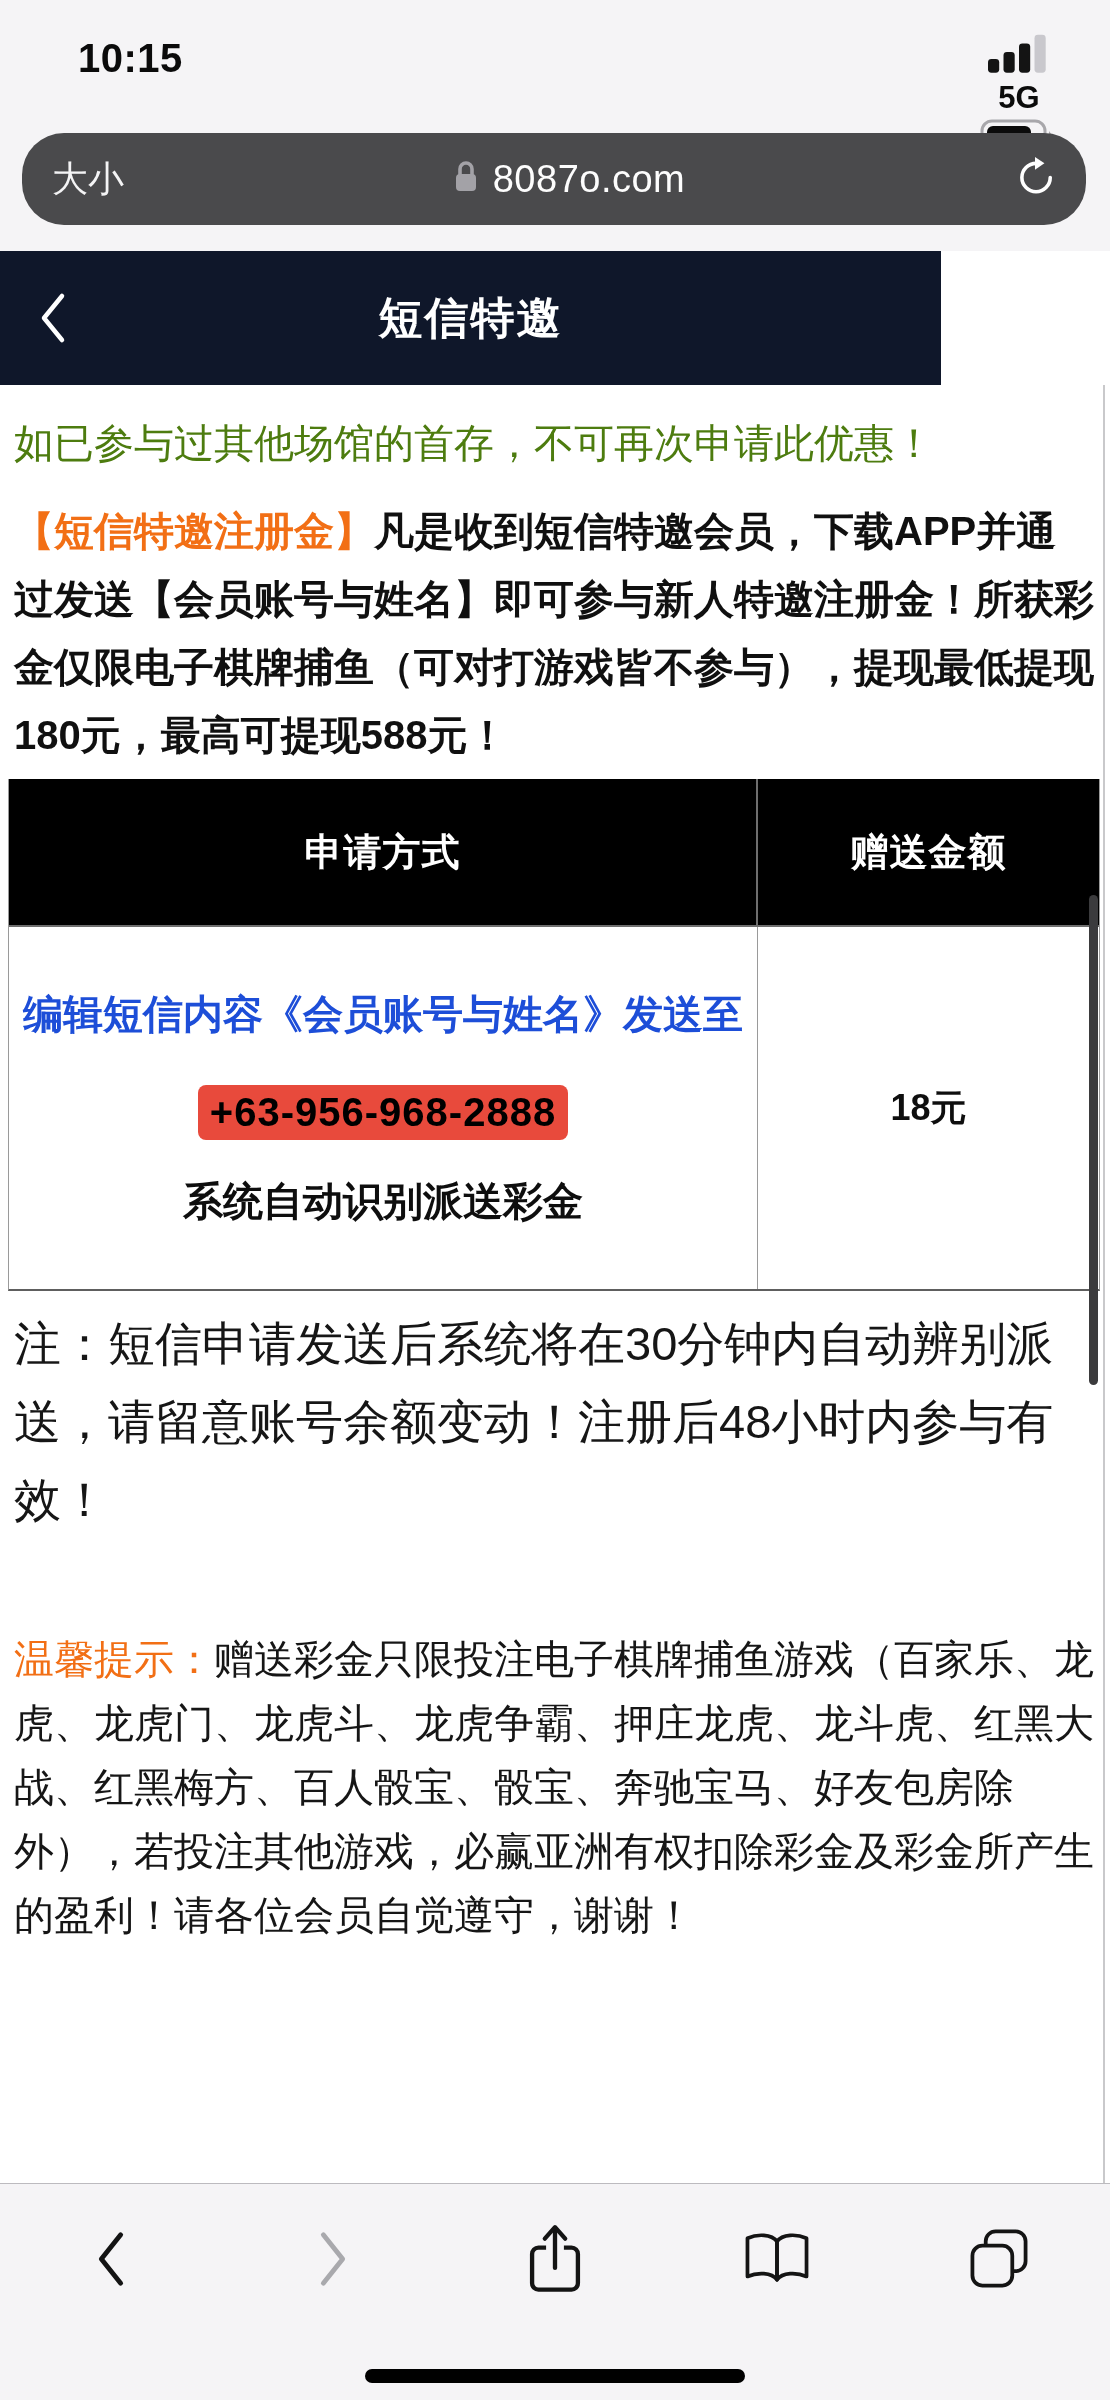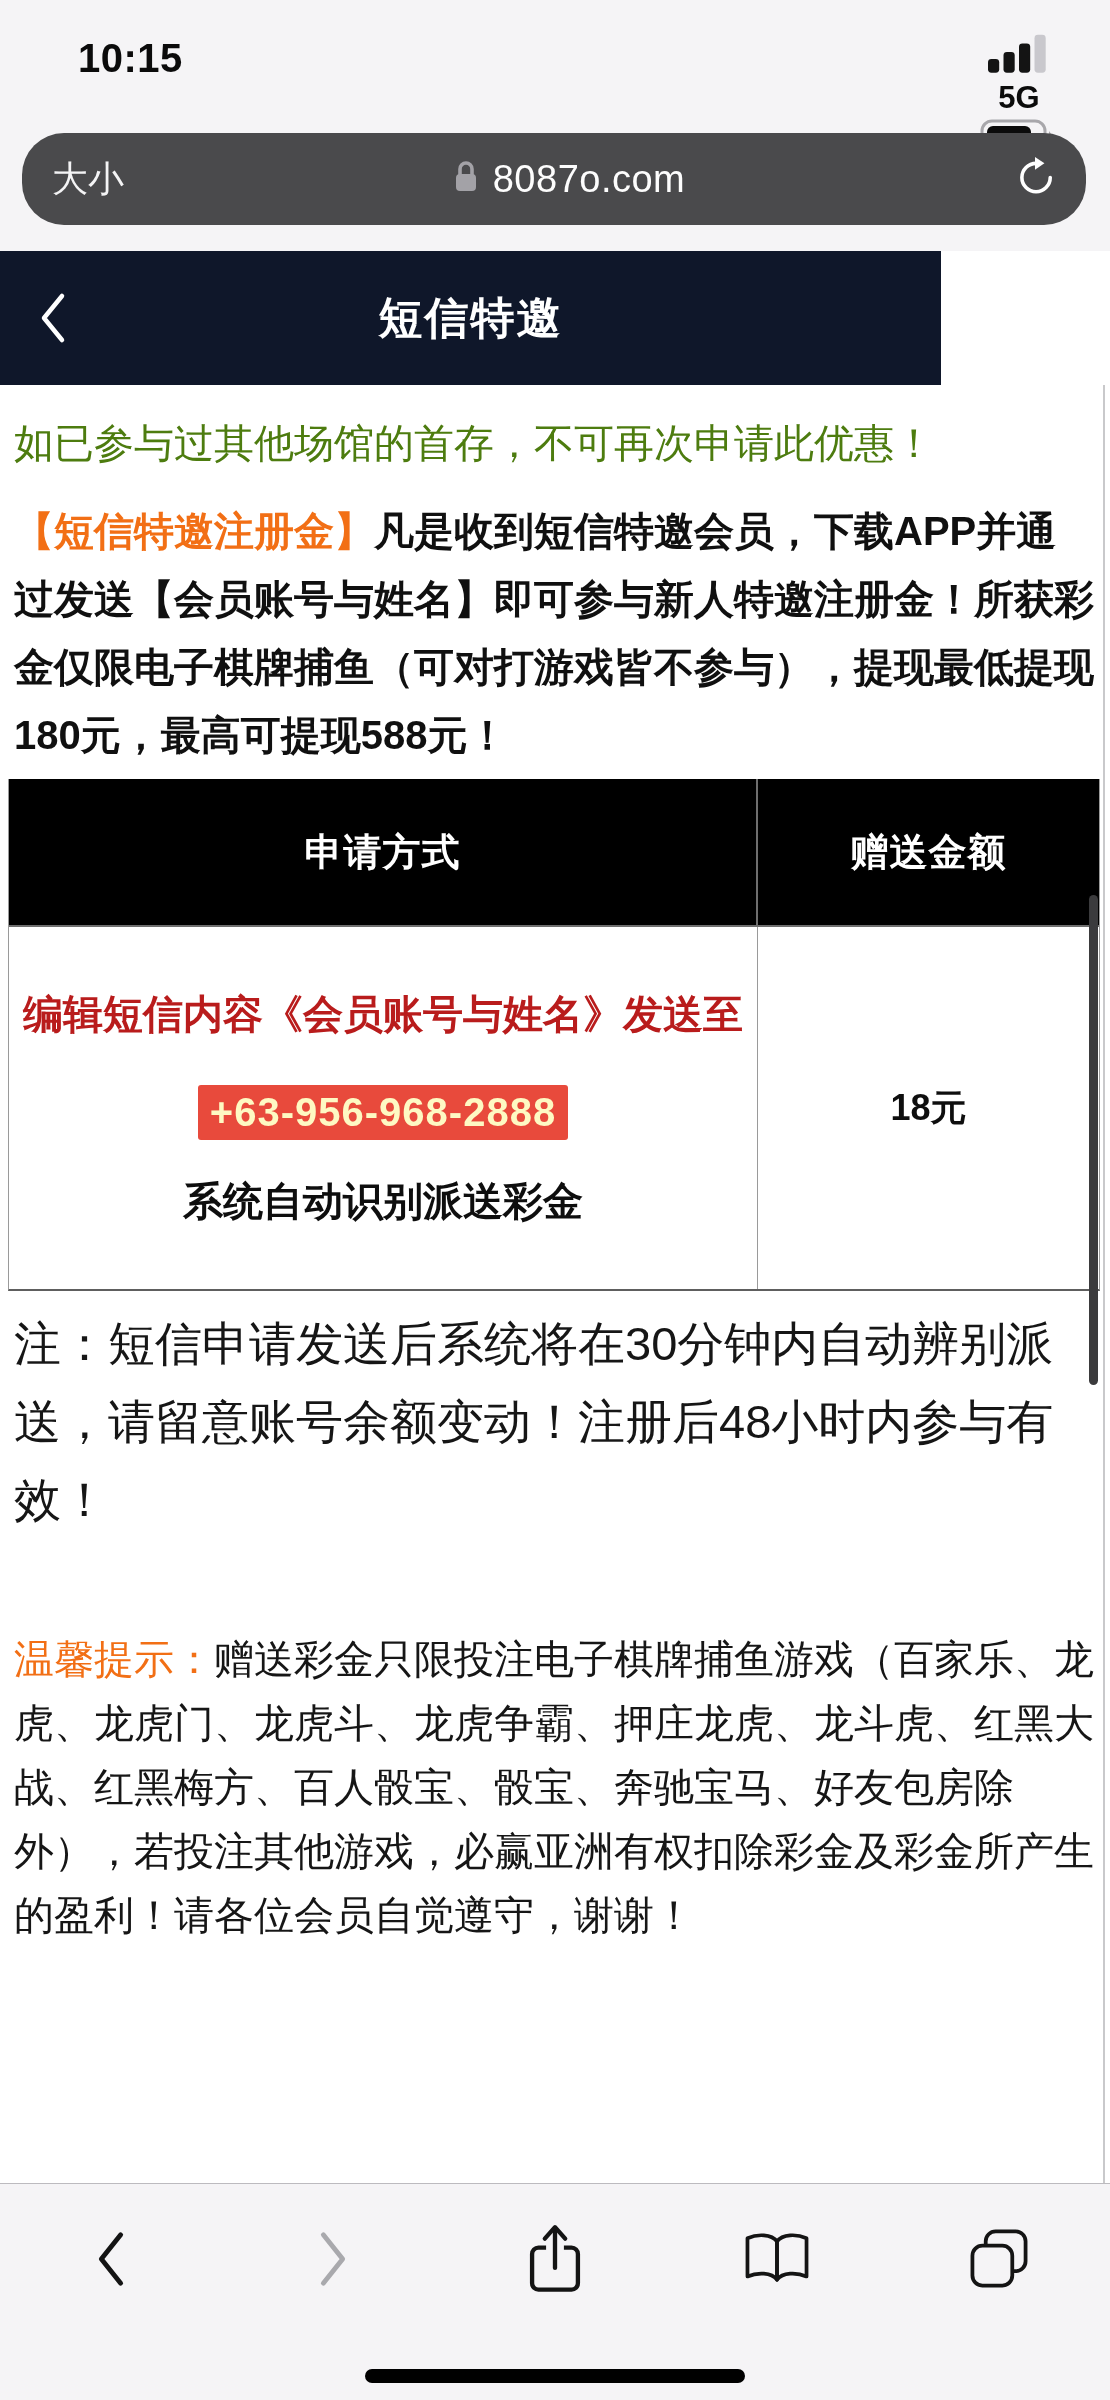--- a/index.html
+++ b/index.html
@@ -40,24 +40,24 @@
     margin:10px 8px 0 8px;width:1092px;box-sizing:border-box;
     display:grid;grid-template-columns:749px 1fr;
     border:1px solid #9a9a9a;border-top:none;border-bottom:2px solid #5e5e5e;
   }
   .th{background:#000;color:#fff;height:146px;display:flex;align-items:center;justify-content:center;
       font-size:38px;font-weight:700;letter-spacing:1px;}
   .th-first{border-right:2px solid #6e6e6e;}
   .th{border-bottom:2px solid #6e6e6e;}
   .td{background:#fff;height:362px;box-sizing:border-box;}
   .td-first{border-right:1px solid #9a9a9a;display:flex;flex-direction:column;align-items:center;justify-content:center;}
-  .td-line1{font-size:40px;font-weight:700;color:#b91c1c;}
+  .td-line1{font-size:40px;font-weight:700;color:#1d4ed8;}
   .phone-box{
-    margin-top:43px;background:var(--highlight-red,#e84a3c);color:#fef9c3;
-    font-size:40px;font-weight:600;letter-spacing:1px;padding:5px 12px;border-radius:3px;
+    margin-top:43px;background:var(--highlight-red,#e84a3c);color:#000000;
+    font-size:40px;font-weight:600;letter-spacing:1px;padding:5px 12px;border-radius:8px;
   }
   .td-line3{margin-top:34px;font-size:40px;font-weight:700;color:#0e0e0e;}
   .td-amount{display:flex;align-items:center;justify-content:center;font-size:36px;font-weight:700;color:#0e0e0e;}
   .note{margin-top:14px;font-size:47px;line-height:78px;color:#161616;}
   .tips{margin-top:88px;font-size:40px;line-height:64px;color:#161616;}
   
   .scroll-indicator{position:absolute;left:1089px;top:895px;width:9px;height:490px;border-radius:5px;background:#3b3b3d;}
   
   .toolbar{position:absolute;top:2183px;left:0;width:1110px;height:217px;background:#f5f4f6;border-top:1px solid #bcbbbf;box-sizing:border-box;}
   .toolbar-icons{position:absolute;top:30px;left:0;width:1110px;display:flex;justify-content:space-around;align-items:center;height:90px;}

